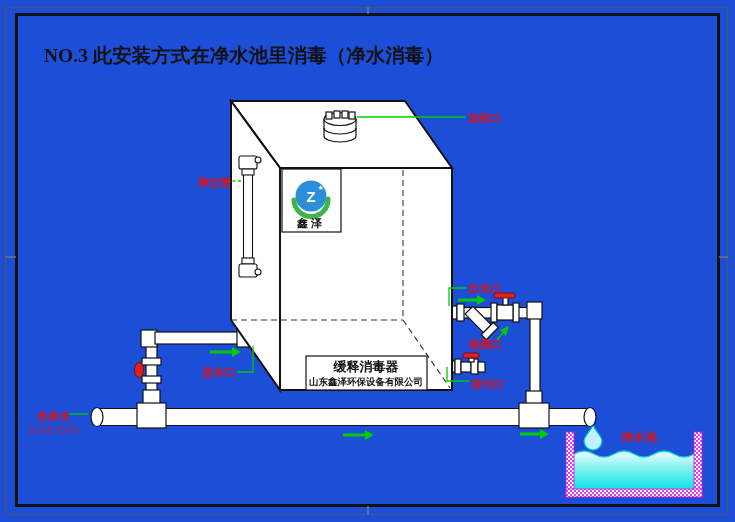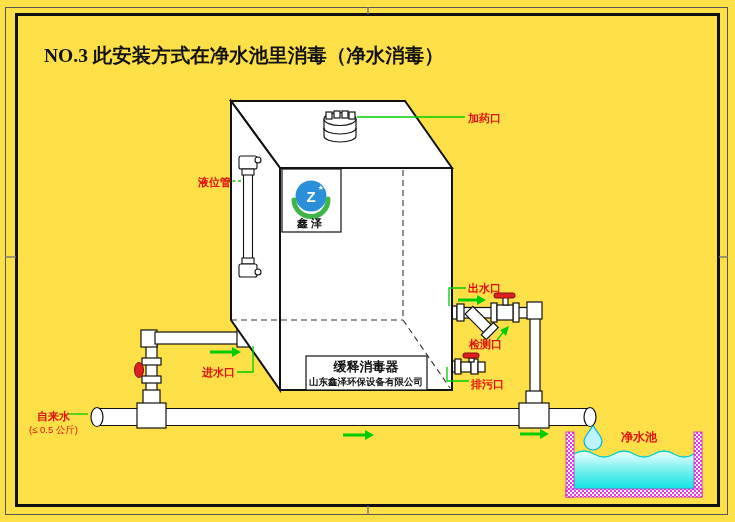--- a/index.html
+++ b/index.html
@@ -1,16 +1,16 @@
 <!DOCTYPE html>
 <html><head>
 <meta charset="utf-8">
 <style>
   html,body{margin:0;padding:0;background:#ffffff;}
-  .page{position:relative;width:735px;height:522px;background:#fde047;overflow:hidden;
+  .page{position:relative;width:735px;height:522px;background:#1d4ed8;overflow:hidden;
         font-family:"Liberation Sans","DejaVu Sans",sans-serif;}
   svg{display:block;}
   text{user-select:none;}
   .title-text{font-family:"Liberation Serif","DejaVu Serif",serif;font-weight:bold;}
   .red-label{font-family:"Liberation Sans","DejaVu Sans",sans-serif;}
   .cjk-small{font-family:"Liberation Serif","DejaVu Serif",serif;}
 </style>
 </head>
 <body>
 

